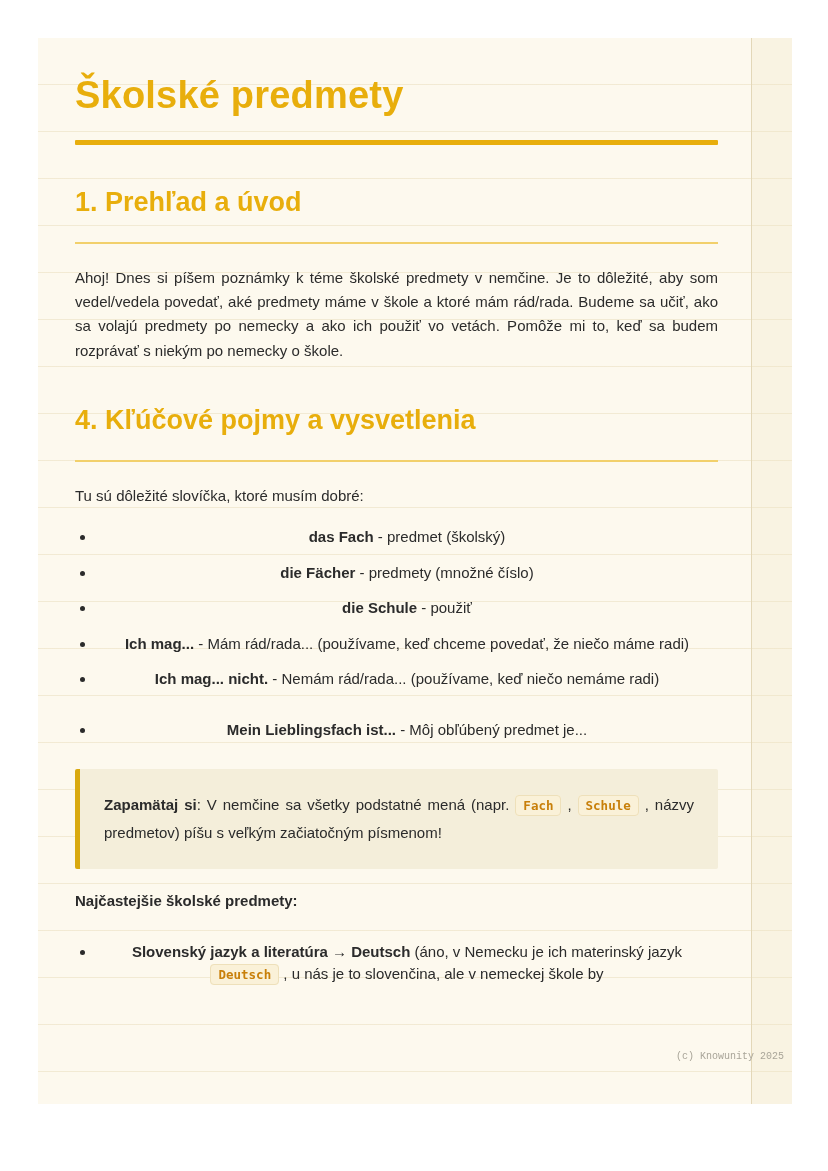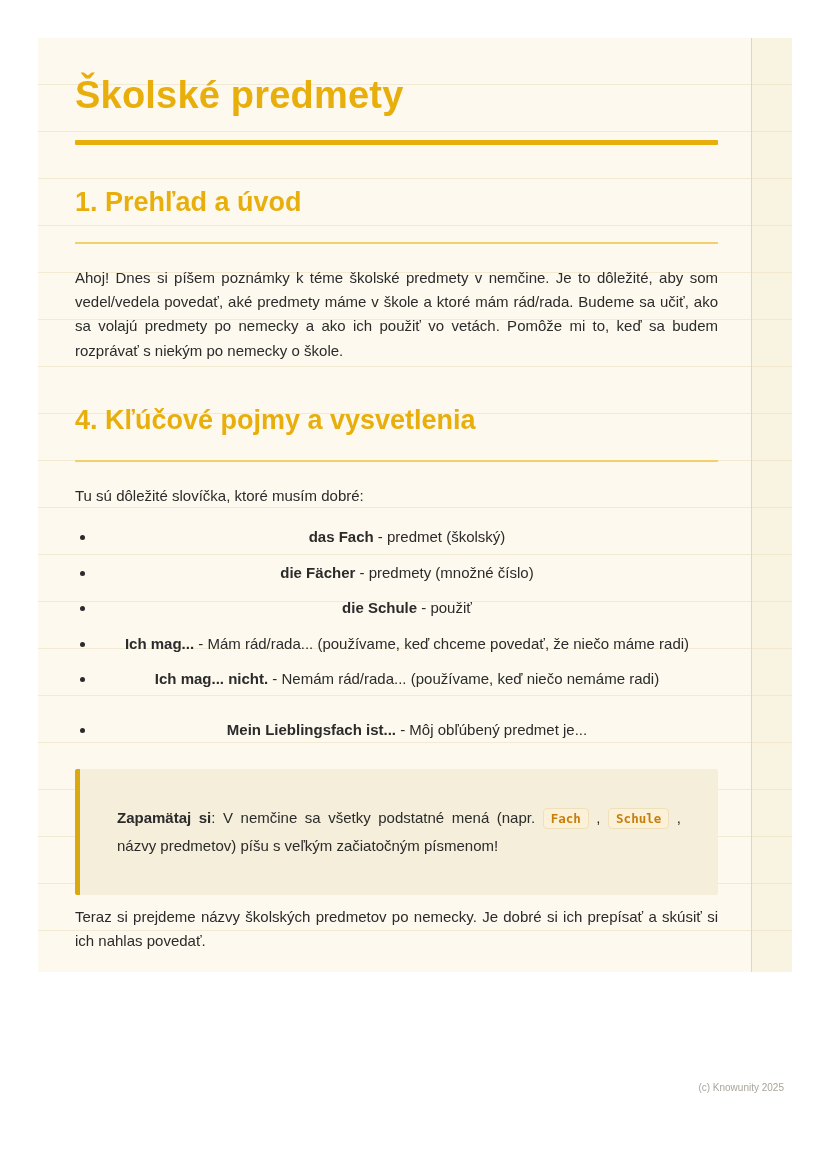--- a/index.html
+++ b/index.html
@@ -14,21 +14,21 @@
     --muted:#a9a599;
   }
   html,body{margin:0;padding:0;}
   body{
     width:828px;height:1171px;position:relative;overflow:hidden;
     background:#ffffff;
     font-family:"Liberation Sans", sans-serif;
     color:var(--text);
   }
   .paper{
-    position:absolute;left:38px;top:38px;width:754px;height:934px;
+    position:absolute;left:38px;top:38px;width:754px;height:1066px;
     background-color:var(--paper);
     background-image:repeating-linear-gradient(to bottom,
       rgba(0,0,0,0) 0px, rgba(0,0,0,0) 46px,
       rgba(214,195,143,0.28) 46px, rgba(214,195,143,0.28) 47px);
     overflow:hidden;
   }
   .page-fold{
     position:absolute;right:40px;top:0;bottom:0;width:1px;
     background:#e3d7b8;
   }
@@ -68,33 +68,33 @@
     text-align:center;
   }
   li:last-child{margin-bottom:0;margin-top:28px;}
   .callout{
     margin:28px 0 10px 0;
     background:var(--callout-bg);
     border-left:5px solid var(--callout-border);
     padding:18px 20px;
     border-radius:2px;
   }
-  .callout p{margin:17px;line-height:1.85;}
+  .callout p{margin:4px;line-height:1.85;}
   code.chip{
     font-family:"DejaVu Sans Mono", monospace;
     font-size:12.5px;font-weight:bold;
     color:var(--code-text);
     background:var(--code-bg);
     border:1px solid #eee0ba;
     padding:2px 7px;border-radius:4px;
     white-space:nowrap;
   }
   .credit{
-    position:absolute;right:44px;top:1082px;
-    font-size:10px;color:var(--muted);
+    position:absolute;right:44px;top:1051px;
+    font-size:10px;color:var(--muted);font-family:Liberation Mono, monospace;
   }
 </style>
 </head>
 <body>
 
 <div class="paper">
   <div class="page-fold-shade"></div>
   <div class="page-fold"></div>
 
   <div class="content">
@@ -119,21 +119,23 @@
         <li><strong>Ich mag... nicht.</strong><span> - Nemám rád/rada... (používame, keď niečo nemáme radi)</span></li>
         <li><strong>Mein Lieblingsfach ist...</strong><span> - Môj obľúbený predmet je...</span></li>
       </ul>
 
       <div class="callout">
         <p><strong>Zapamätaj si</strong><span>: V nemčine sa všetky podstatné mená (napr. </span><code class="chip">Fach</code><span> , </span><code class="chip">Schule</code><span> , názvy predmetov) píšu s veľkým začiatočným písmenom!</span></p>
       </div>
     </section>
 
     <section>
-      <p>Teraz si prejdeme názvy školských predmetov po nemecky. Je dobré si ich prepísať a skúsiť si ich nahlas povedať.</p>
       <p class="subheading no-justify">Najčastejšie školské predmety:</p>
 
+      <ul>
+        <li><strong>Slovenský jazyk a literatúra → Deutsch</strong><span> (áno, v Nemecku je ich materinský jazyk </span><code class="chip">Deutsch</code><span> , u nás je to slovenčina, ale v nemeckej škole by</span></li>
+      </ul>
     </section>
 
   </div>
 </div>
 
 <div class="credit">(c) Knowunity 2025</div>
 
 </body></html>

